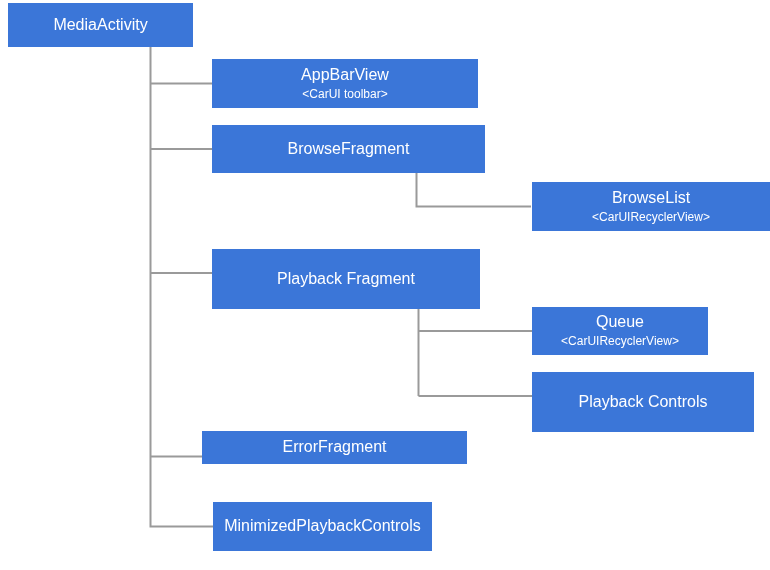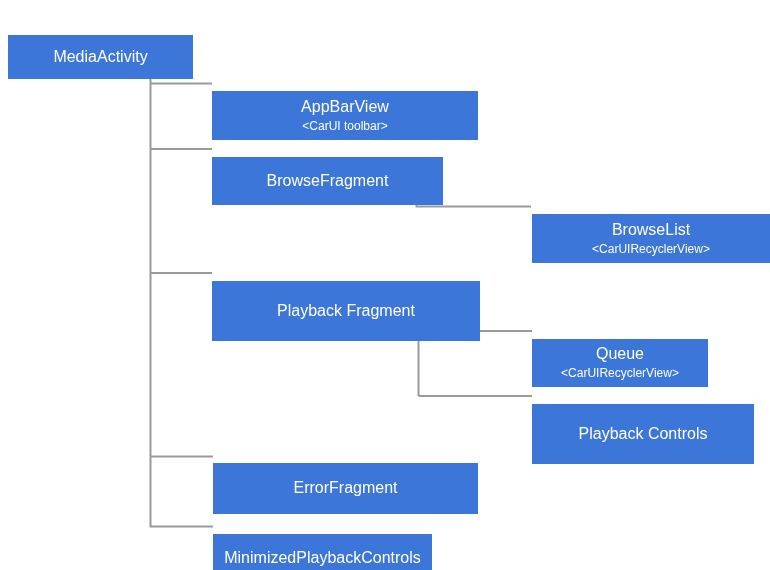--- a/index.html
+++ b/index.html
@@ -28,21 +28,20 @@
   .node{
     position:absolute;
     background:var(--node-fill);
     color:var(--node-text);
     display:flex;
     flex-direction:column;
     align-items:center;
     justify-content:center;
     text-align:left;
     line-height:1.3;
-    margin-top:32px;
   }
   .node .label{font-size:16px;}
   .node .sublabel{font-size:12px;margin-top:1px;}
 </style>
 </head>
 <body>
 
 <div class="canvas">
 
   <svg class="connectors" width="770" height="570" viewBox="0 0 770 570" xmlns="http://www.w3.org/2000/svg">
@@ -62,21 +61,21 @@
 
   <div class="node" style="left:8px;top:3px;width:185px;height:44px">
     <div class="label">MediaActivity</div>
   </div>
 
   <div class="node" style="left:212px;top:59px;width:266px;height:49px">
     <div class="label">AppBarView</div>
     <div class="sublabel">&lt;CarUI toolbar&gt;</div>
   </div>
 
-  <div class="node" style="left:212px;top:125px;width:231px;height:48px">
+  <div class="node" style="left:212px;top:125px;width:273px;height:48px">
     <div class="label">BrowseFragment</div>
   </div>
 
   <div class="node" style="left:532px;top:182px;width:238px;height:49px">
     <div class="label">BrowseList</div>
     <div class="sublabel">&lt;CarUIRecyclerView&gt;</div>
   </div>
 
   <div class="node" style="left:212px;top:249px;width:268px;height:60px">
     <div class="label">Playback Fragment</div>
@@ -84,21 +83,21 @@
 
   <div class="node" style="left:532px;top:307px;width:176px;height:48px">
     <div class="label">Queue</div>
     <div class="sublabel">&lt;CarUIRecyclerView&gt;</div>
   </div>
 
   <div class="node" style="left:532px;top:372px;width:222px;height:60px">
     <div class="label">Playback Controls</div>
   </div>
 
-  <div class="node" style="left:213px;top:431px;width:265px;height:51px">
+  <div class="node" style="left:202px;top:431px;width:265px;height:33px">
     <div class="label">ErrorFragment</div>
   </div>
 
   <div class="node" style="left:213px;top:502px;width:219px;height:49px">
     <div class="label">MinimizedPlaybackControls</div>
   </div>
 
 </div>
 
 </body></html>

